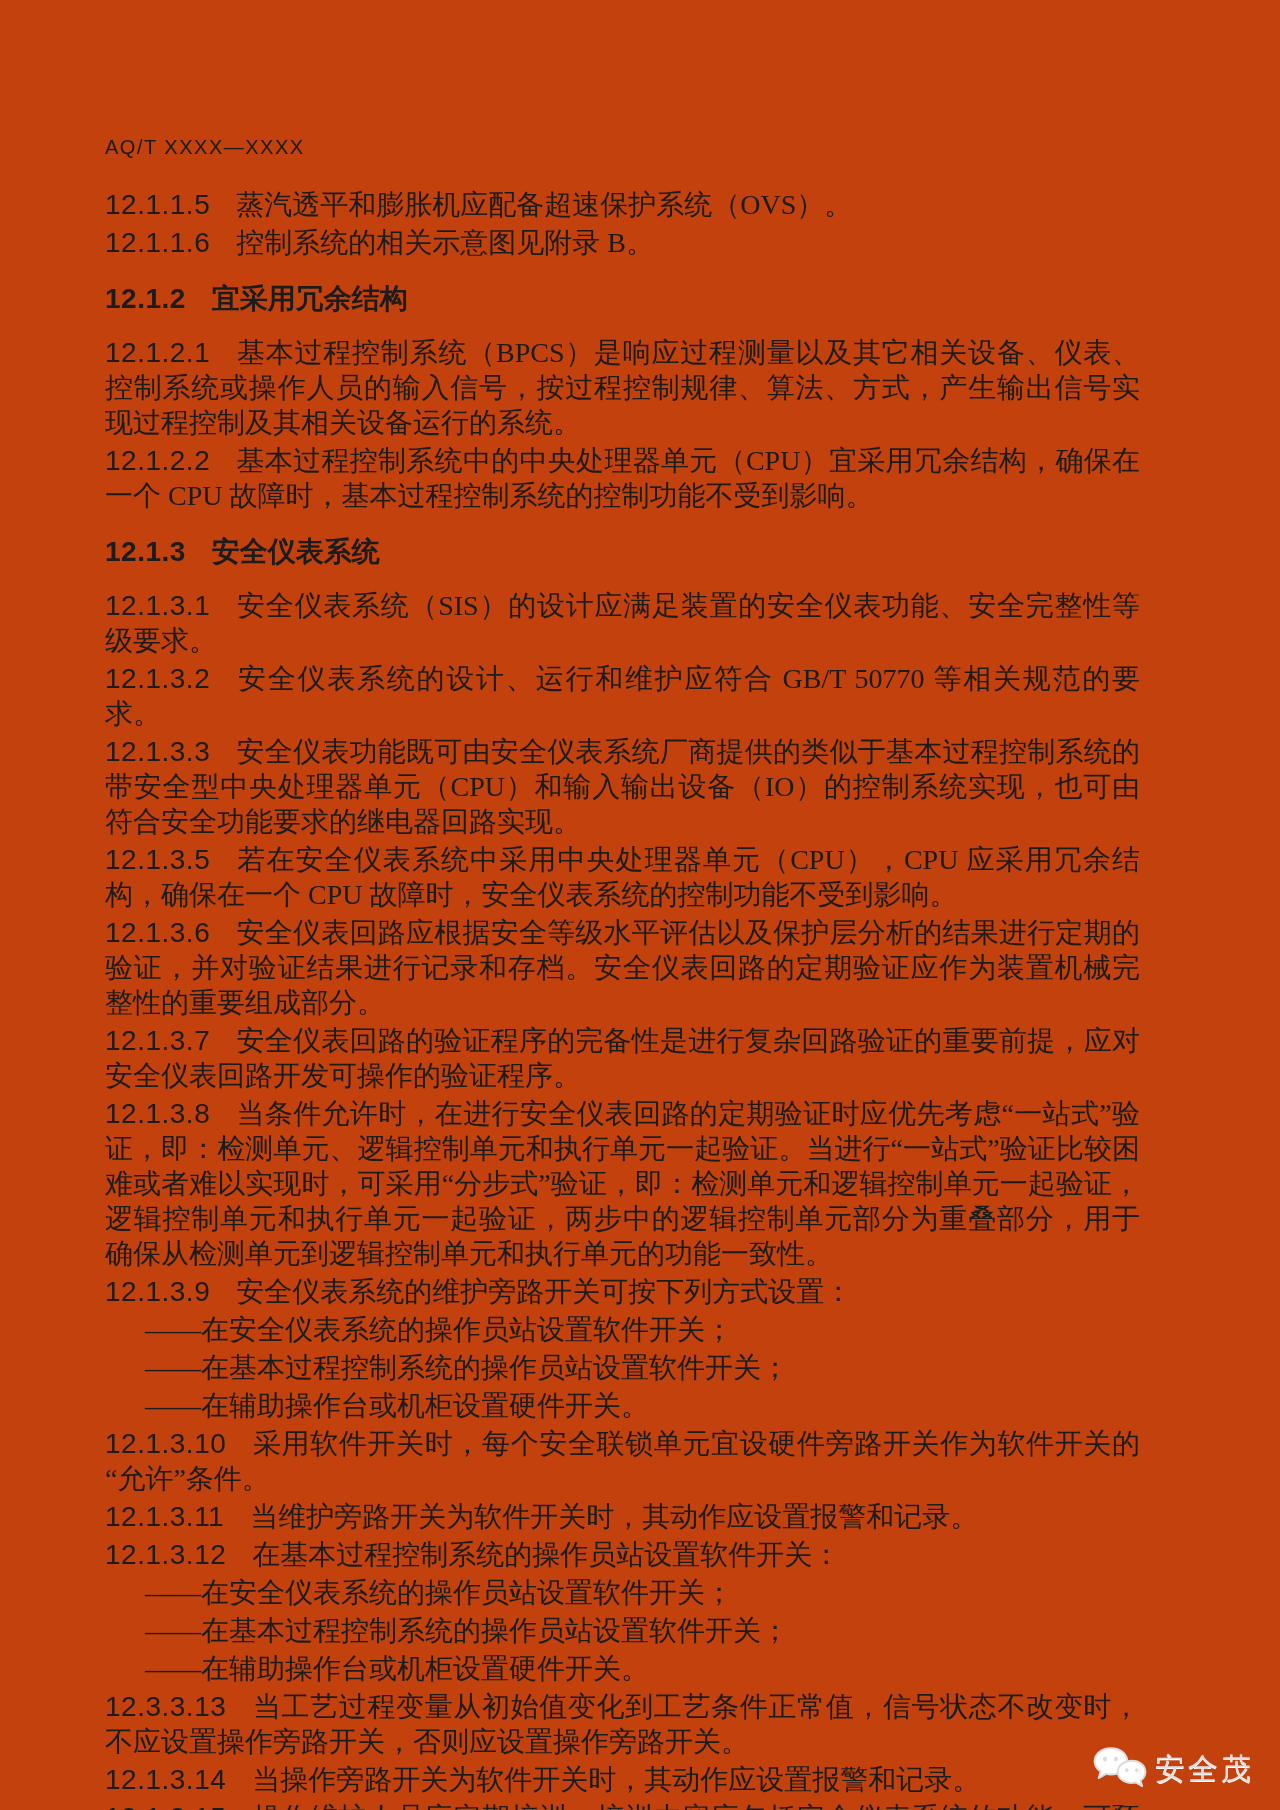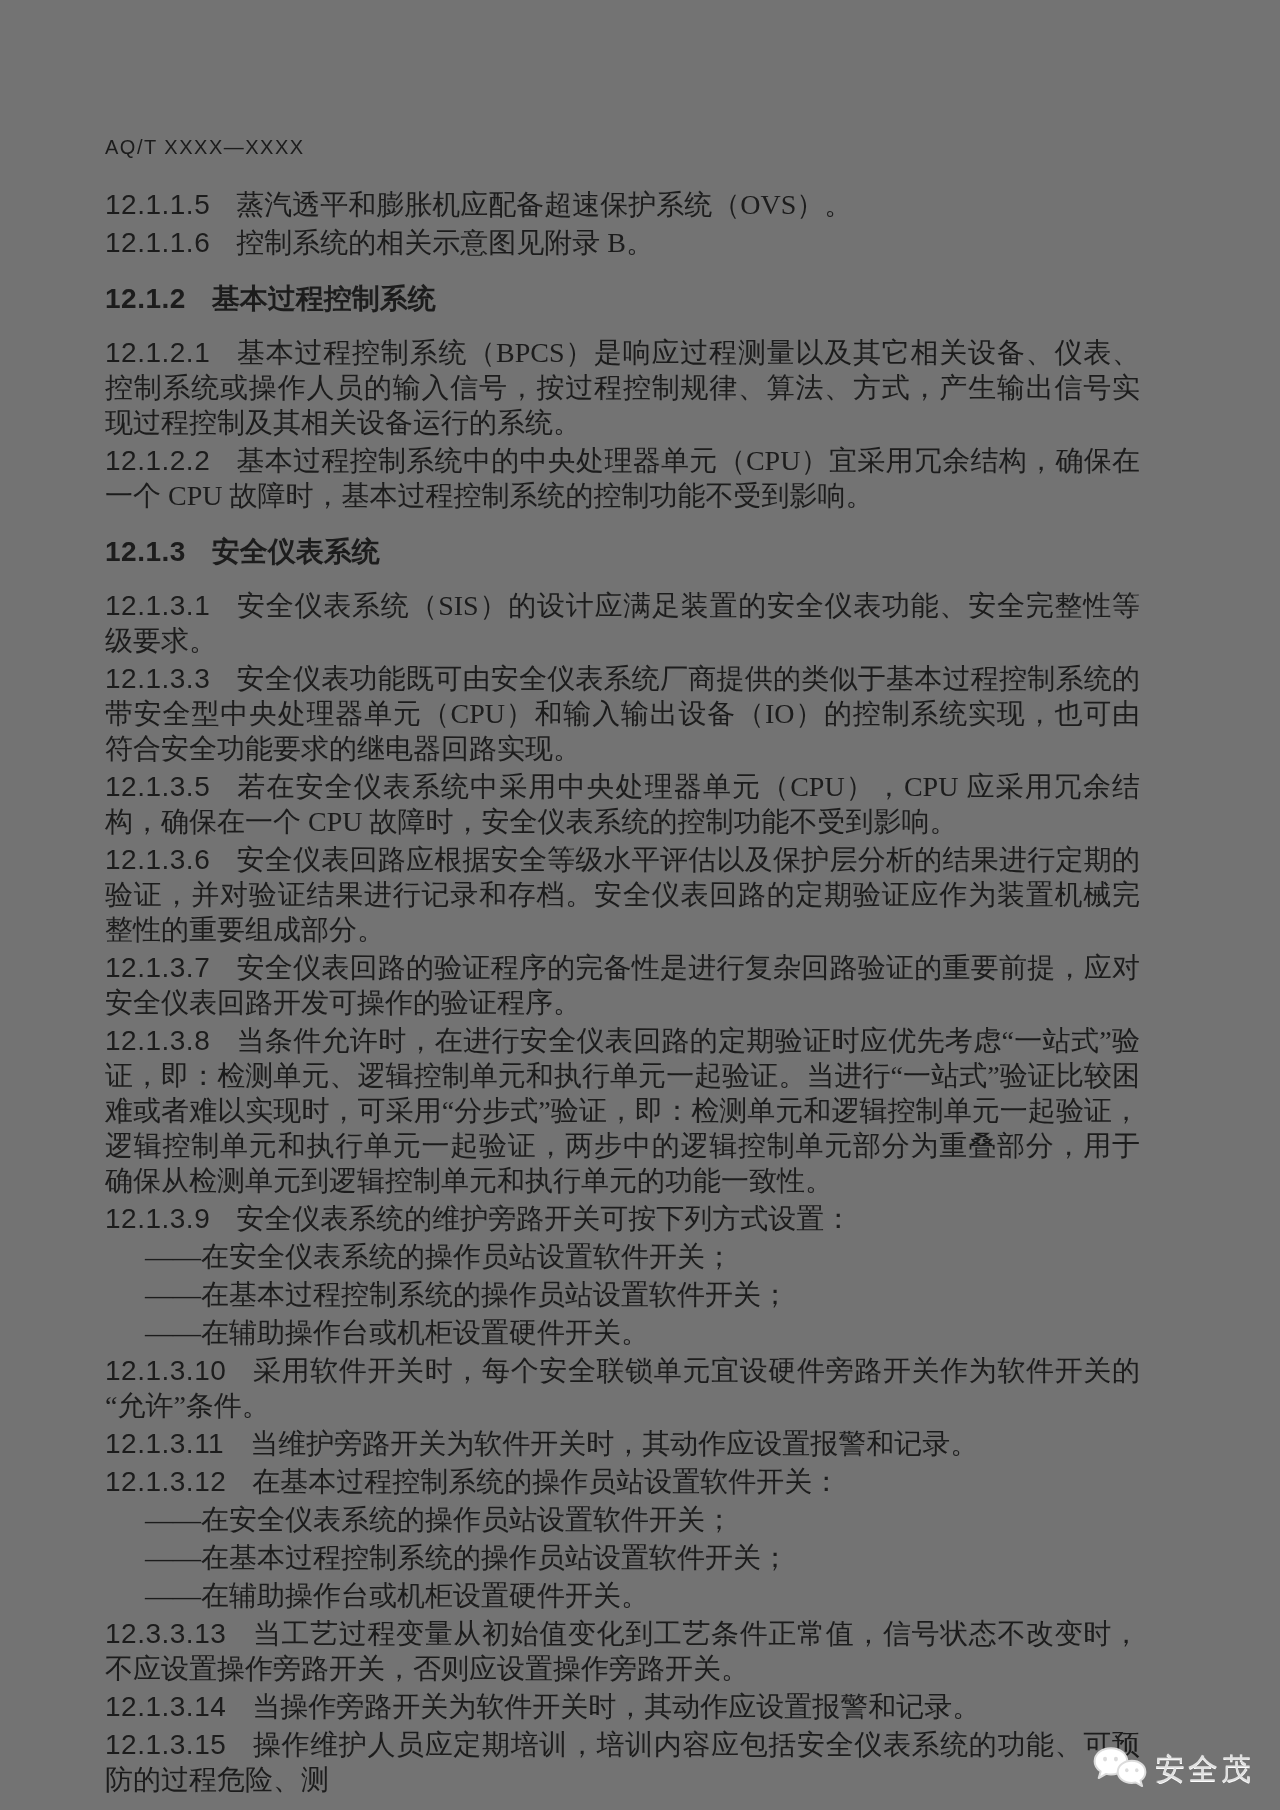--- a/index.html
+++ b/index.html
@@ -2,21 +2,21 @@
 <html lang="zh"><head>
 <meta charset="utf-8">
 <style>
   * { margin: 0; padding: 0; box-sizing: border-box; }
   html, body { background: #ffffff; }
   .page {
     position: relative;
     width: 1280px;
     height: 1810px;
     margin: 0 auto;
-    background: #737373;
+    background: #c2410c;
     color: #1c1c1c;
     overflow: hidden;
     font-family: "Liberation Serif", "DejaVu Serif", serif;
     padding: 136px 140px 0 105px;
   }
   .doc-header {
     font-family: "Liberation Sans", "DejaVu Sans", sans-serif;
     font-size: 20px;
     letter-spacing: 1.5px;
     font-weight: 500;
@@ -74,30 +74,31 @@
 
 <div class="page">
 
   <div class="doc-header">AQ/T XXXX—XXXX</div>
 
   <main class="content" id="content">
   <p class="clause"><span class="num">12.1.1.5</span><span class="txt">蒸汽透平和膨胀机应配备超速保护系统（OVS）。</span></p>
 
   <p class="clause"><span class="num">12.1.1.6</span><span class="txt">控制系统的相关示意图见附录 B。</span></p>
 
-  <p class="heading"><span class="num">12.1.2</span><span class="txt">基本过程控制系统</span></p>
+  <p class="heading"><span class="num">12.1.2</span><span class="txt">宜采用冗余结构</span></p>
 
   <p class="clause"><span class="num">12.1.2.1</span><span class="txt">基本过程控制系统（BPCS）是响应过程测量以及其它相关设备、仪表、控制系统或操作人员的输入信号，按过程控制规律、算法、方式，产生输出信号实现过程控制及其相关设备运行的系统。</span></p>
 
   <p class="clause"><span class="num">12.1.2.2</span><span class="txt">基本过程控制系统中的中央处理器单元（CPU）宜采用冗余结构，确保在一个 CPU 故障时，基本过程控制系统的控制功能不受到影响。</span></p>
 
   <p class="heading"><span class="num">12.1.3</span><span class="txt">安全仪表系统</span></p>
 
   <p class="clause"><span class="num">12.1.3.1</span><span class="txt">安全仪表系统（SIS）的设计应满足装置的安全仪表功能、安全完整性等级要求。</span></p>
 
+  <p class="clause"><span class="num">12.1.3.2</span><span class="txt">安全仪表系统的设计、运行和维护应符合 GB/T 50770 等相关规范的要求。</span></p>
 
   <p class="clause"><span class="num">12.1.3.3</span><span class="txt">安全仪表功能既可由安全仪表系统厂商提供的类似于基本过程控制系统的带安全型中央处理器单元（CPU）和输入输出设备（IO）的控制系统实现，也可由符合安全功能要求的继电器回路实现。</span></p>
 
 
   <p class="clause"><span class="num">12.1.3.5</span><span class="txt">若在安全仪表系统中采用中央处理器单元（CPU），CPU 应采用冗余结构，确保在一个 CPU 故障时，安全仪表系统的控制功能不受到影响。</span></p>
 
   <p class="clause"><span class="num">12.1.3.6</span><span class="txt">安全仪表回路应根据安全等级水平评估以及保护层分析的结果进行定期的验证，并对验证结果进行记录和存档。安全仪表回路的定期验证应作为装置机械完整性的重要组成部分。</span></p>
 
   <p class="clause"><span class="num">12.1.3.7</span><span class="txt">安全仪表回路的验证程序的完备性是进行复杂回路验证的重要前提，应对安全仪表回路开发可操作的验证程序。</span></p>
 

